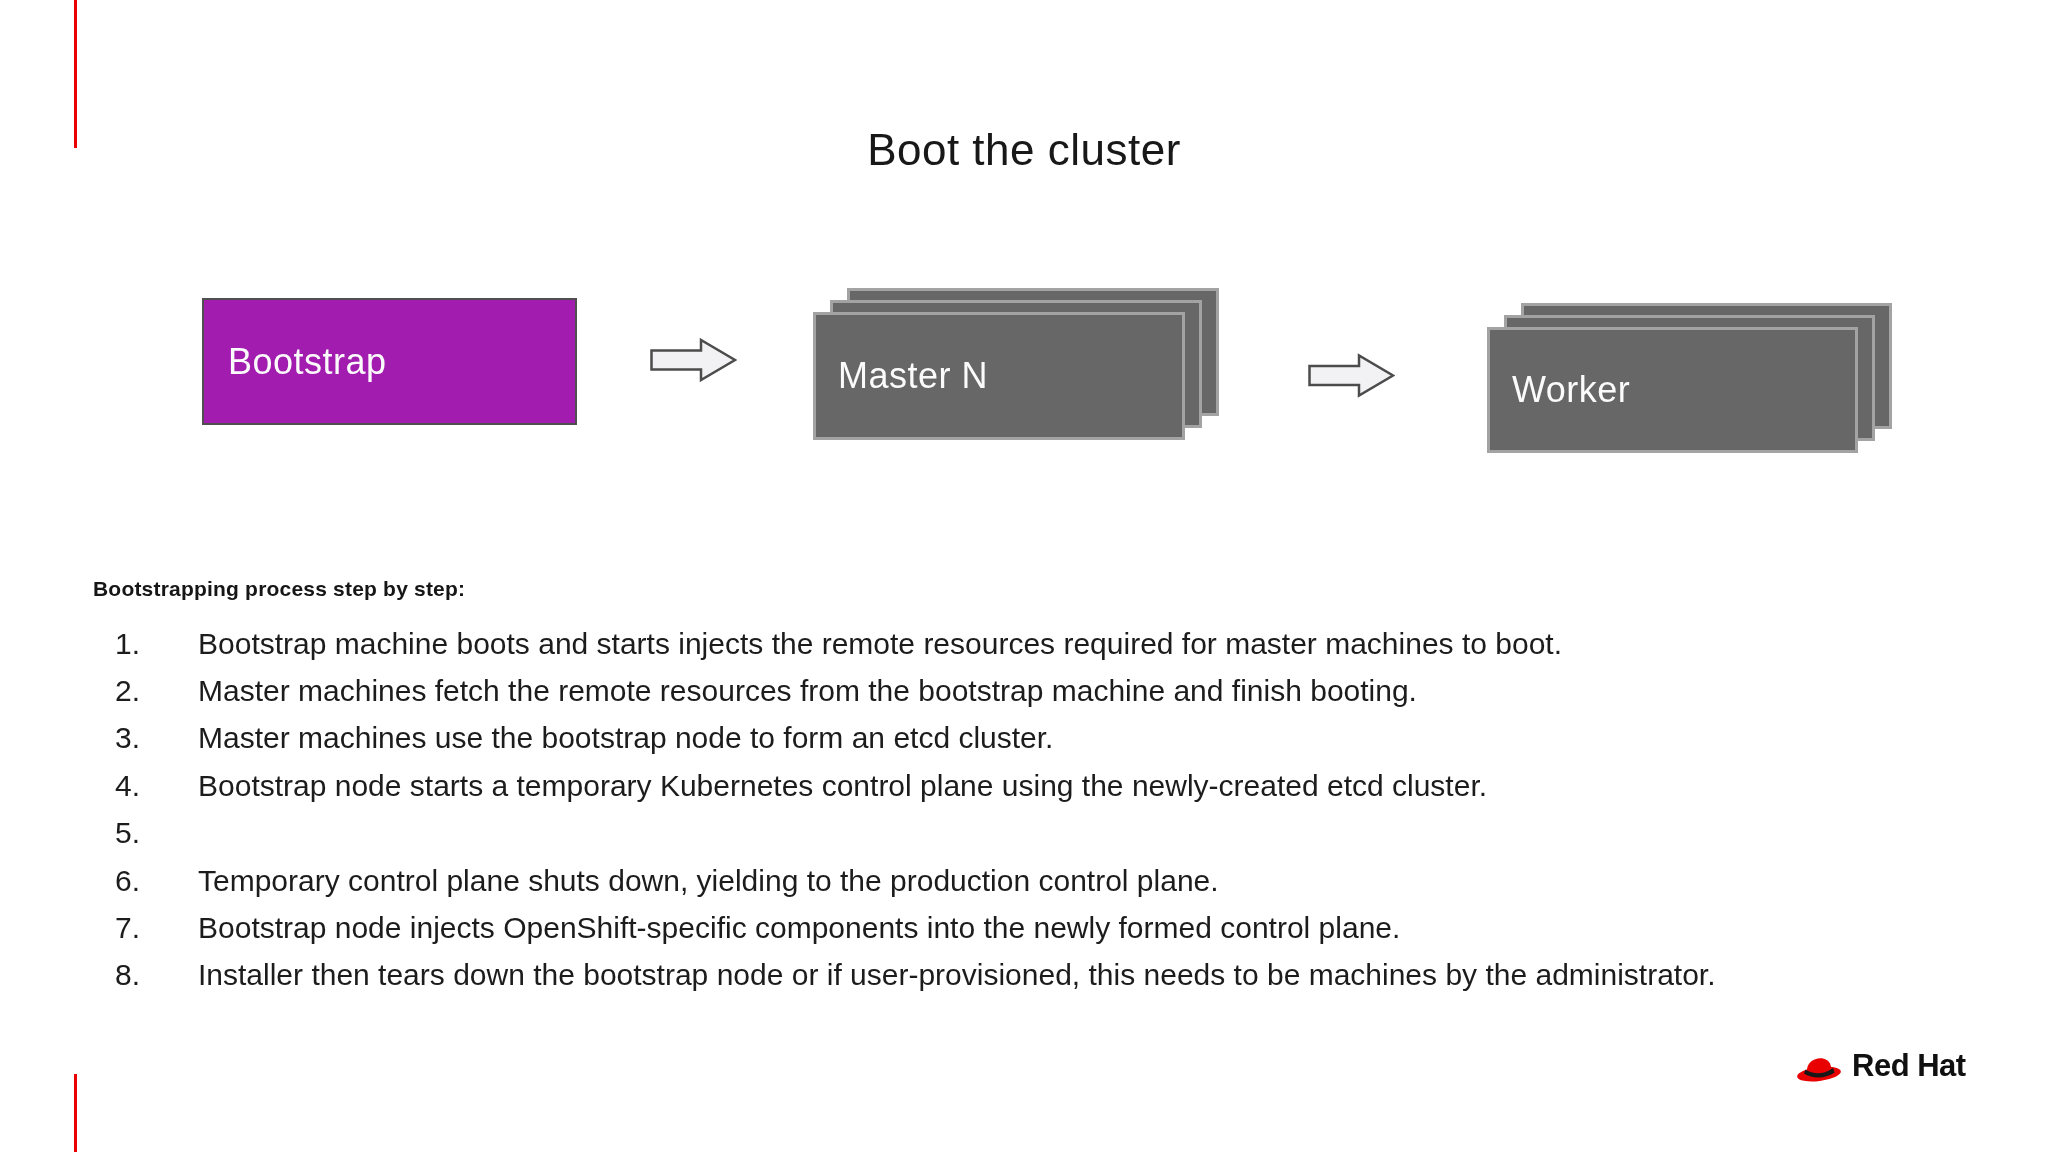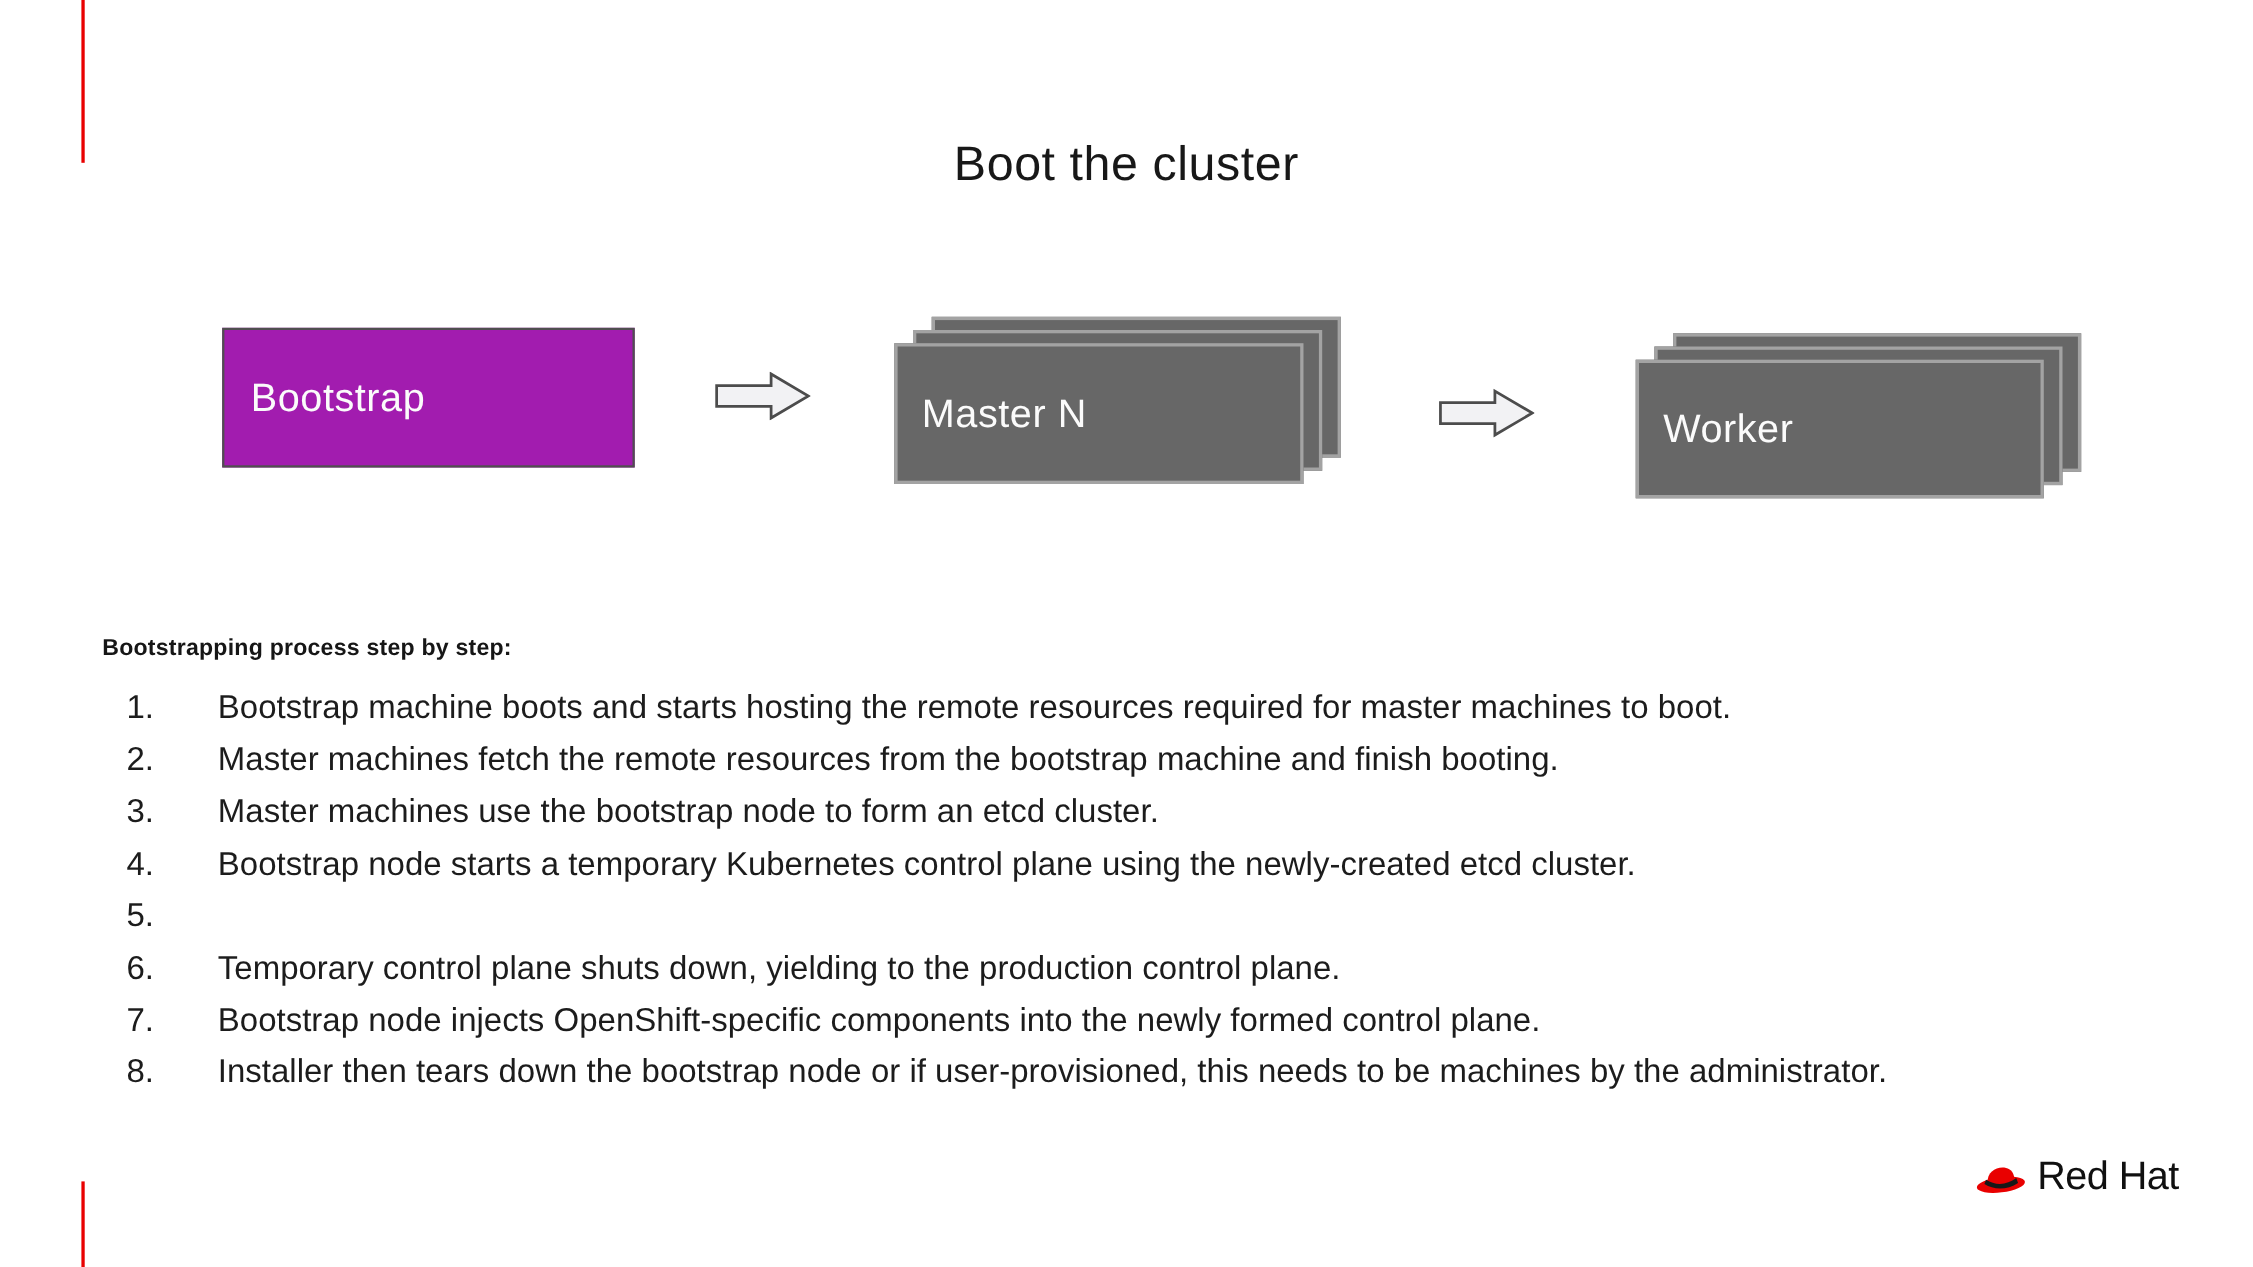--- a/index.html
+++ b/index.html
@@ -77,21 +77,21 @@
   }
   .step-num { width: 47px; text-align: right; flex: 0 0 47px; }
   .step-text { margin-left: 58px; white-space: nowrap; }
 
   
   .brand {
     position: absolute; left: 1795px; top: 1048px;
     display: flex; align-items: center; gap: 9px;
   }
   .brand-text {
-    font-size: 36px; font-weight: 400; color: #101010;
+    font-size: 31px; font-weight: 700; color: #101010;
     letter-spacing: -0.5px; white-space: nowrap;
   }
 </style>
 </head>
 <body>
 
 <div class="accent-line top"></div>
 <div class="accent-line bottom"></div>
 
 <h1 class="slide-title">Boot the cluster</h1>
@@ -122,21 +122,21 @@
   <div class="snode front">
     <span class="node-label">Worker</span>
   </div>
 </div>
 
 <div class="process-heading">Bootstrapping process step by step:</div>
 
 <ol class="process-list">
   <li>
     <span class="step-num">1.</span>
-    <span class="step-text">Bootstrap machine boots and starts hosting the remote resources required for master machines to boot.</span>
+    <span class="step-text">Bootstrap machine boots and starts injects the remote resources required for master machines to boot.</span>
   </li>
   <li>
     <span class="step-num">2.</span>
     <span class="step-text">Master machines fetch the remote resources from the bootstrap machine and finish booting.</span>
   </li>
   <li>
     <span class="step-num">3.</span>
     <span class="step-text">Master machines use the bootstrap node to form an etcd cluster.</span>
   </li>
   <li>

